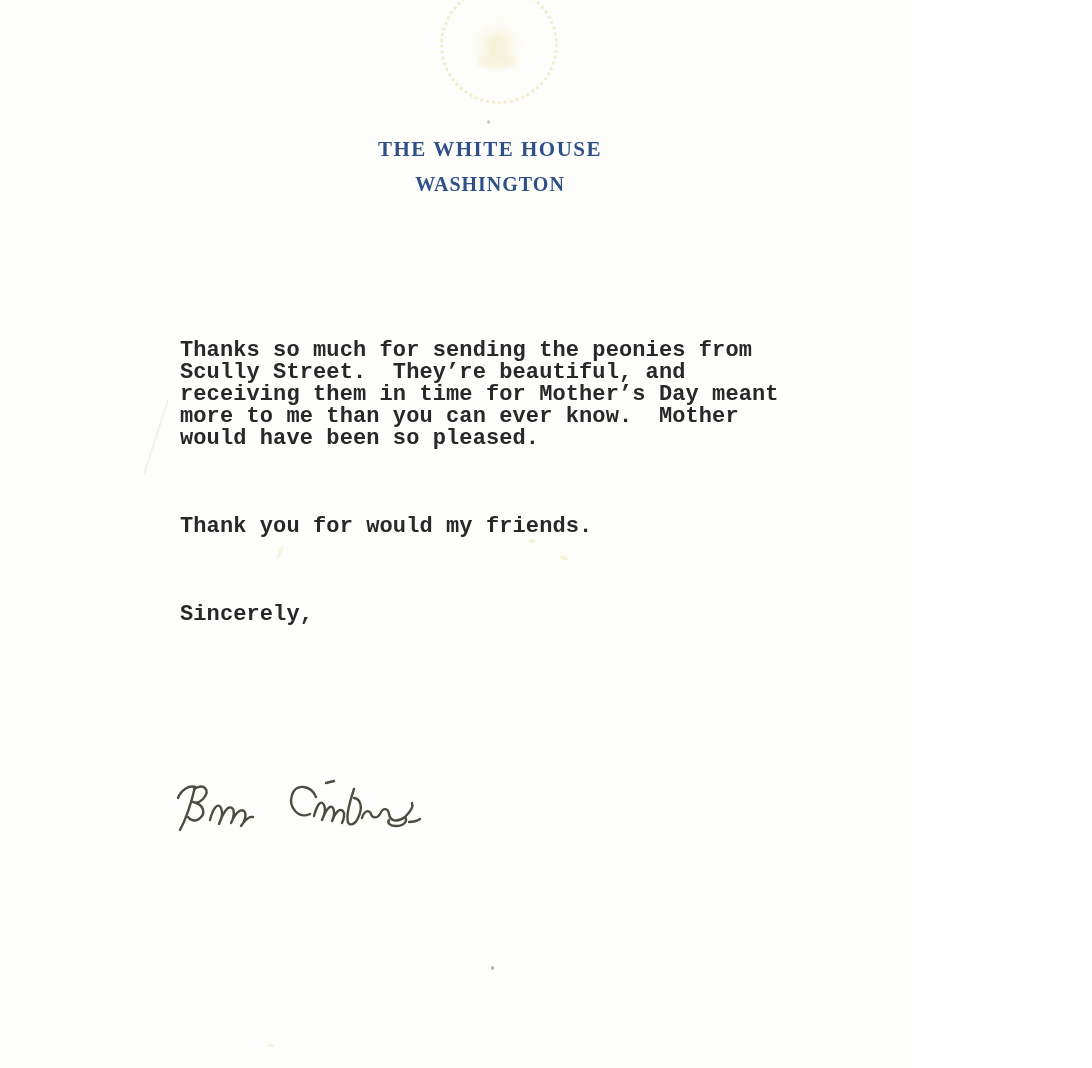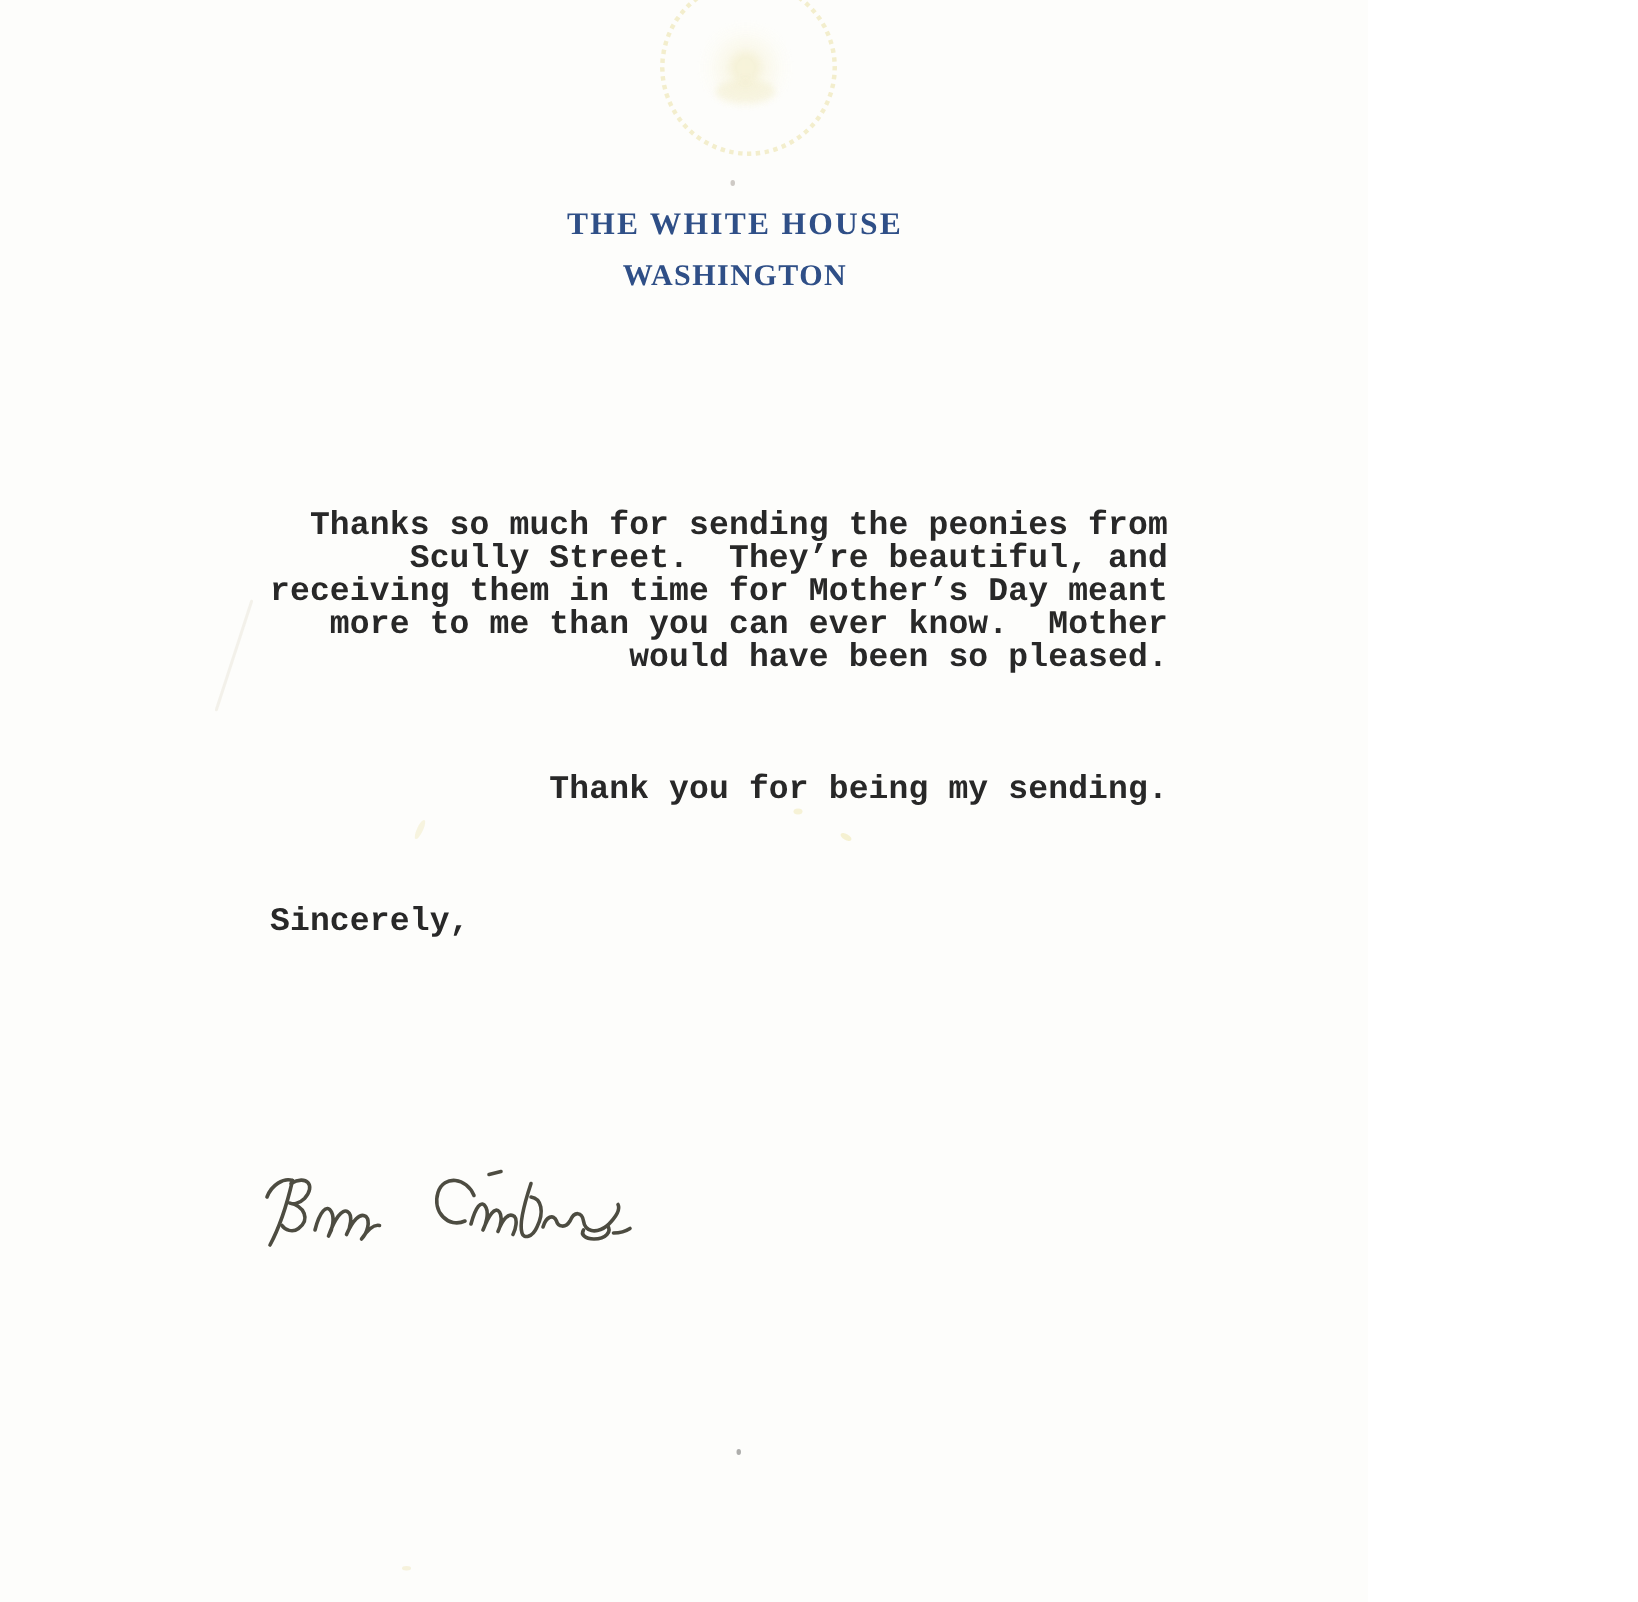--- a/index.html
+++ b/index.html
@@ -51,21 +51,21 @@
   .typed{
     position:absolute;left:180px;top:296px;
     font-family:"Liberation Mono","DejaVu Sans Mono",monospace;
     font-weight:700;font-size:22px;line-height:22px;
     color:#282828;white-space:pre;
     letter-spacing:0.1px;
   }
   .typed .date{margin-bottom:90px;}
   .typed .address{margin-bottom:26px;}
   .typed .salutation{margin-bottom:22px;}
-  .typed .para{margin-bottom:22px;text-align:right;}
+  .typed .para{margin-bottom:22px;}
   .typed .closing{margin-bottom:0;}
 
   
   .signature{
     position:absolute;left:168px;top:770px;width:256px;height:76px;
   }
 
   
   .speck{position:absolute;border-radius:50%;}
   .speck-dot1{left:487px;top:120px;width:3px;height:4px;background:#b9b4ae;opacity:.7;}
@@ -101,21 +101,21 @@
     <div class="lh-title">THE WHITE HOUSE</div>
     <div class="lh-sub">WASHINGTON</div>
   </div>
 
   <div class="typed">
     <div class="para">Thanks so much for sending the peonies from
 Scully Street.  They’re beautiful, and
 receiving them in time for Mother’s Day meant
 more to me than you can ever know.  Mother
 would have been so pleased.</div>
-    <div class="para">Thank you for being my sending.</div>
+    <div class="para">Thank you for would my friends.</div>
     <div class="closing">Sincerely,</div>
   </div>
 
   <svg class="signature" viewBox="0 0 256 76" fill="none" stroke="#4d4c41" stroke-width="2.4" stroke-linecap="round" stroke-linejoin="round" aria-label="Bill Clinton">
 
     <path d="M10,28 C13,20 21,15 27,17"></path>
     <path d="M27,17 C24,30 19,47 12,60"></path>
     <path d="M26,19 C36,13 43,20 35,29 C31,33 27,33 25,32 C35,34 39,43 31,49 C27,52 22,50 20,47"></path>
     <path d="M42,50 C45,38 50,32 53,38 C55,42 54,49 51,54 C55,43 60,35 64,38 C67,40 66,48 63,53 C67,44 72,38 76,41 C79,44 77,52 73,56 C77,50 81,46 85,47"></path>
 

